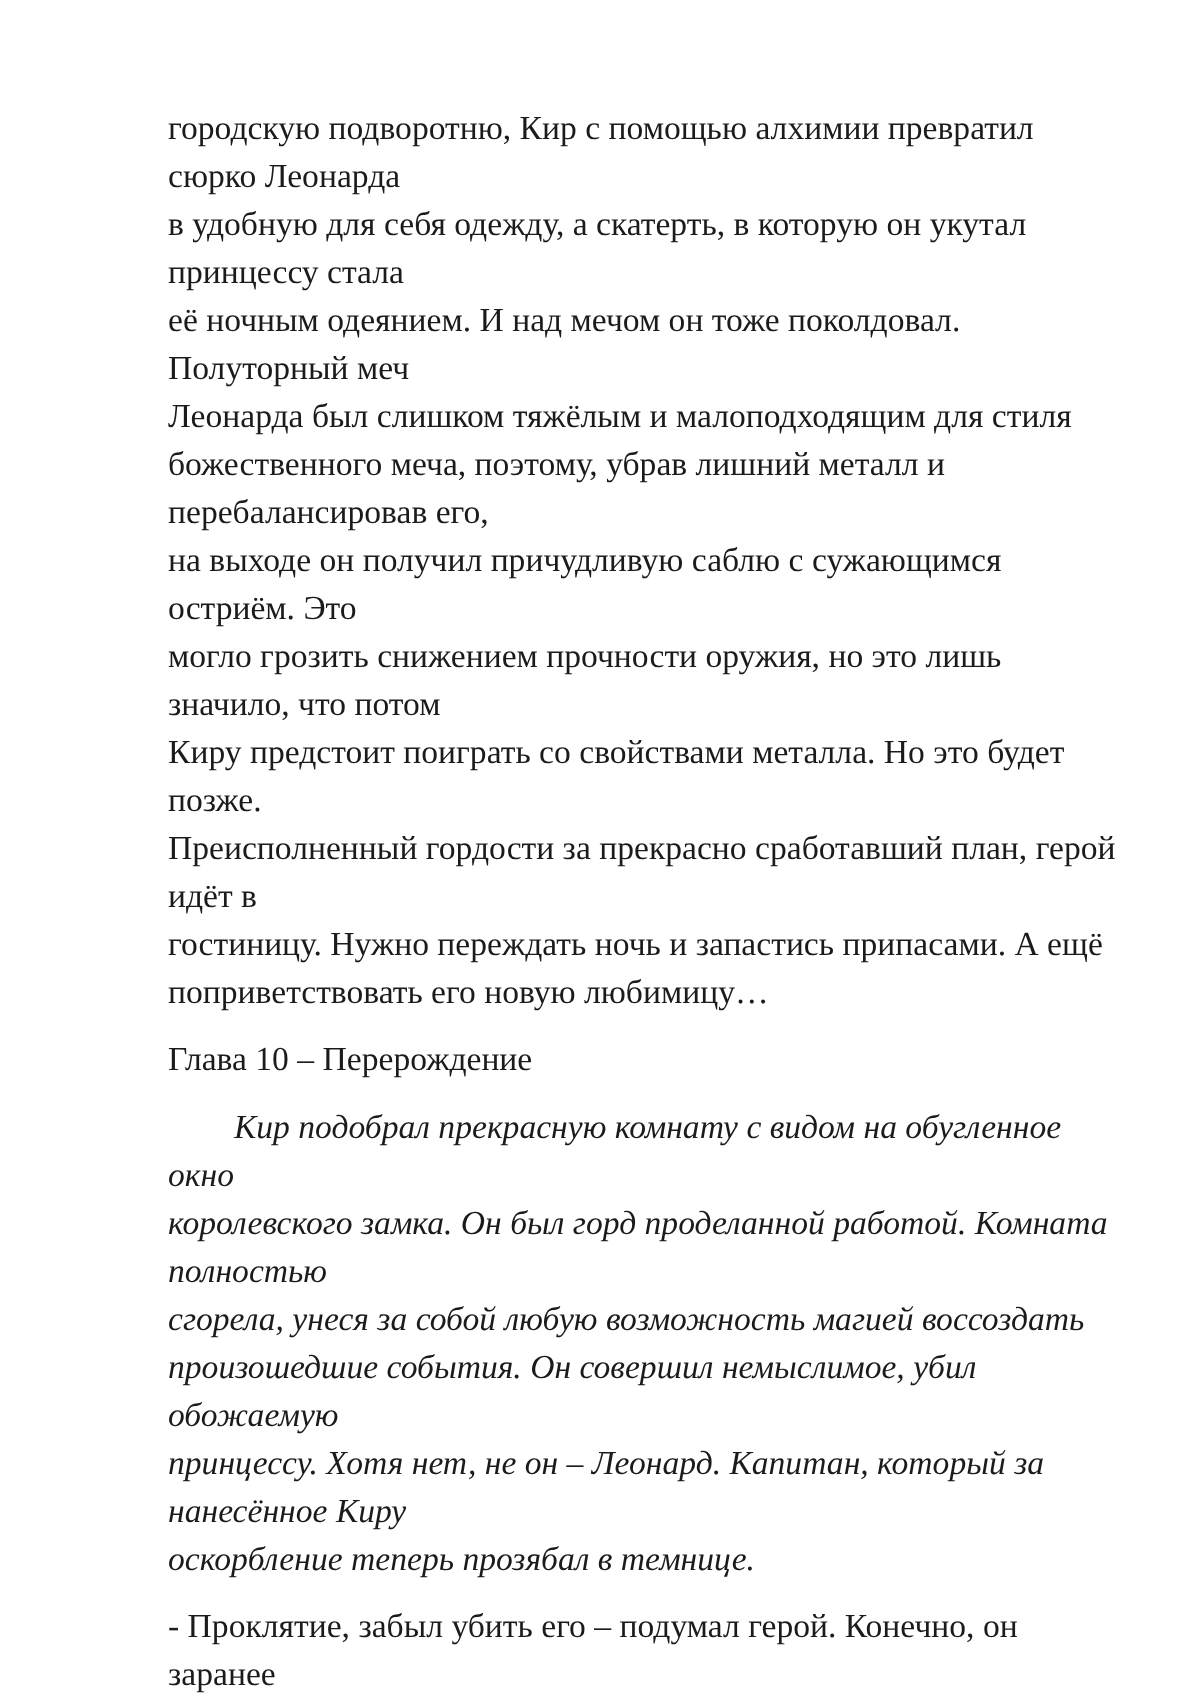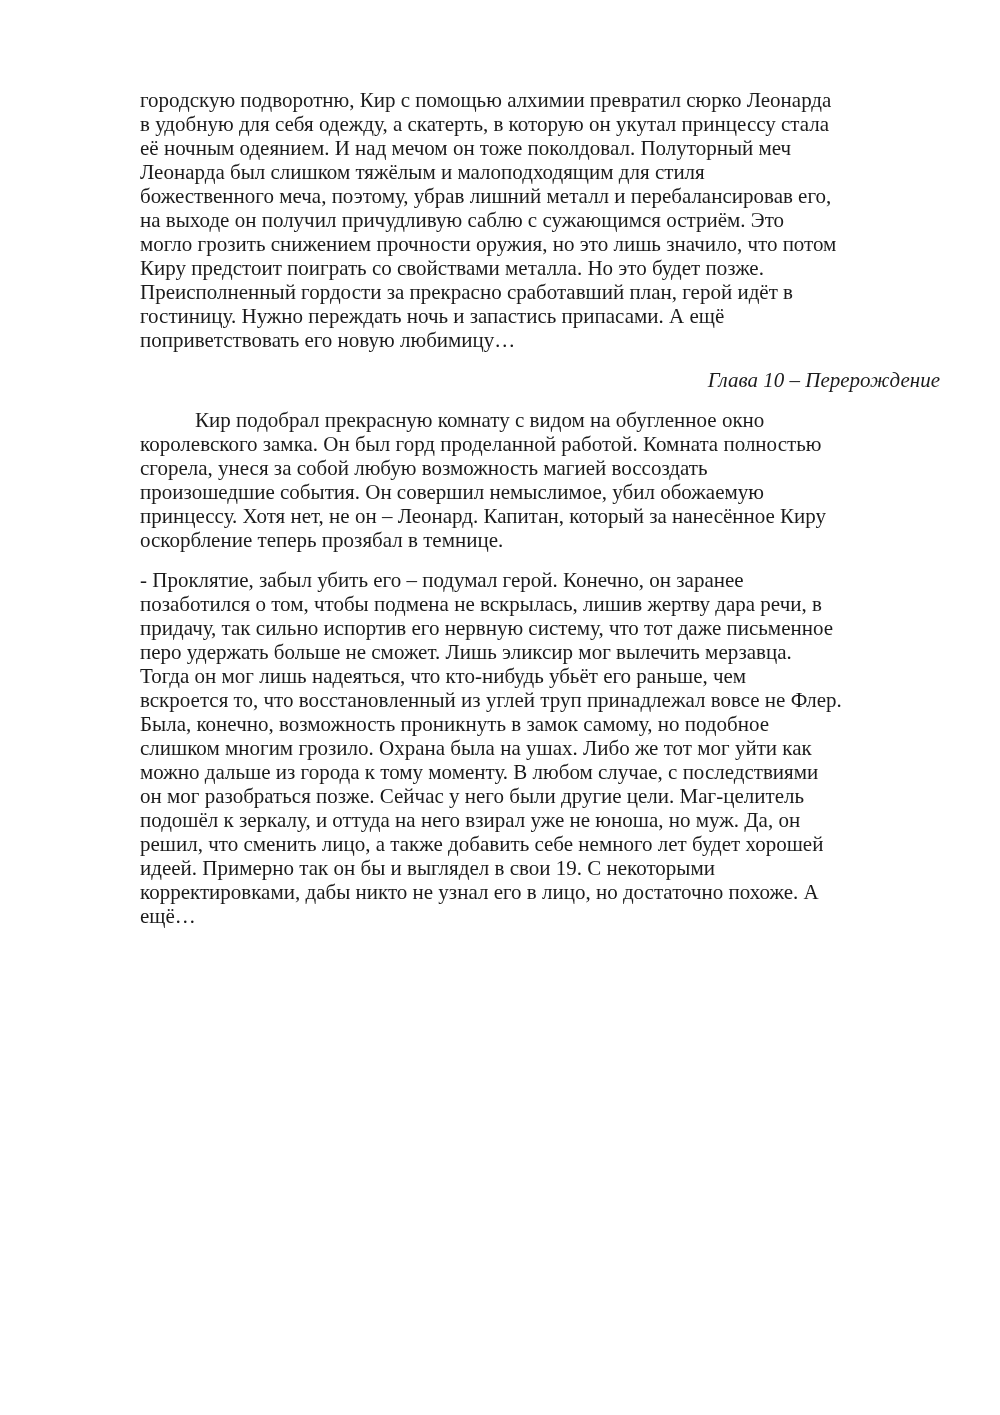--- a/index.html
+++ b/index.html
@@ -13,34 +13,34 @@
     overflow: hidden;
   }
   .text-column {
     position: absolute;
     left: 140px;
     top: 88px;
     width: 800px;
   }
   .para {
     font-family: "Liberation Serif", "DejaVu Serif", serif;
-    font-size: 21px;
-    line-height: 24px;
+    font-size: 28px;
+    line-height: 40px;
     color: #1b1b1b;
     white-space: pre-line;      
     margin: 0 0 16px 0;
     text-align: left;
   }
   .para.heading {
-    text-align: right;
+    text-align: left;
     white-space: normal;
-    font-style: italic;
   }
   .para.first-line-indent {
     text-indent: 55px;
+    font-style: italic;
   }
 </style>
 </head>
 <body>
 
 <div class="page">
   <div class="text-column">
 
     <p class="para">городскую подворотню, Кир с помощью алхимии превратил сюрко Леонарда
 в удобную для себя одежду, а скатерть, в которую он укутал принцессу стала

